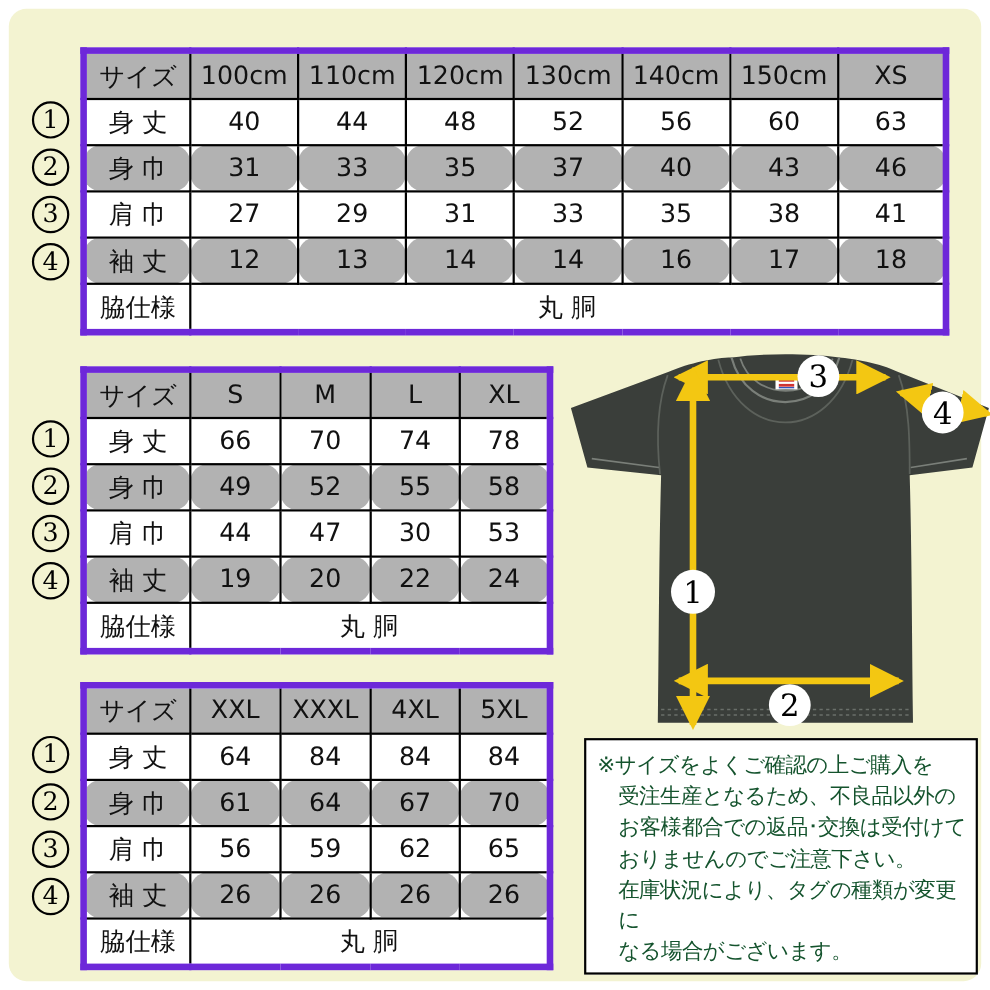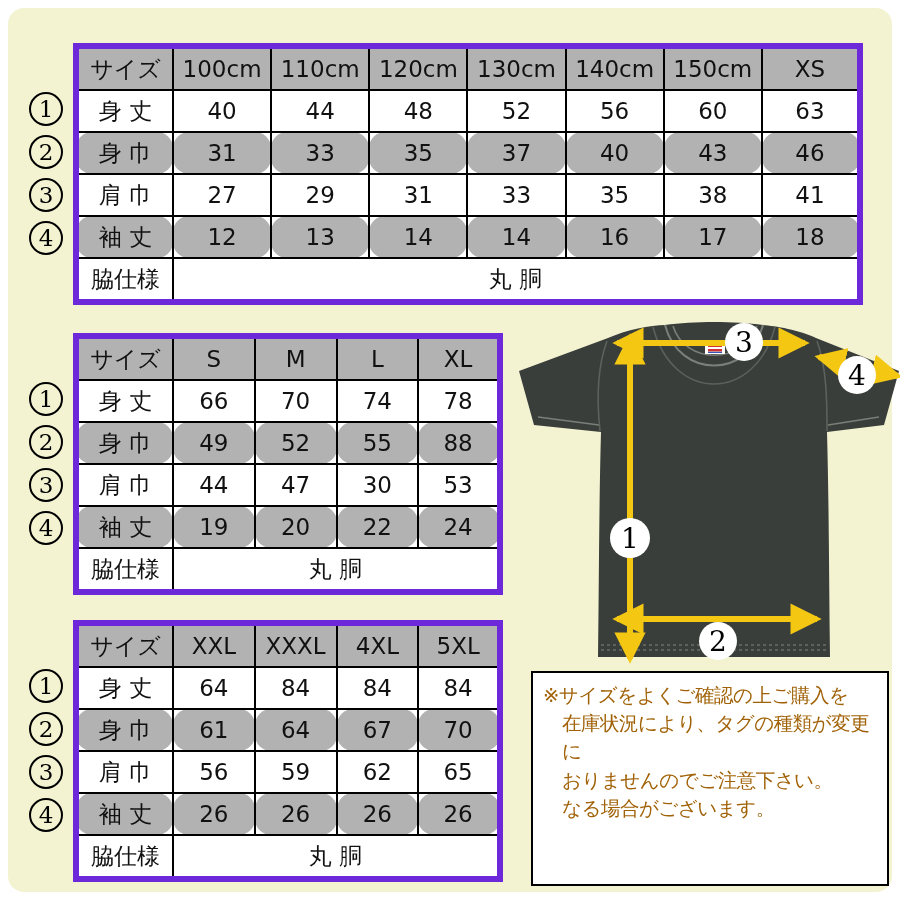--- a/index.html
+++ b/index.html
@@ -41,21 +41,21 @@
   
   .shirt{position:absolute;left:505px;top:305px;width:390px;height:355px;}
   .circ-num{
     font-family:"DejaVu Serif","Liberation Serif",serif;
     font-size:28px;fill:#000;text-anchor:middle;
   }
   
   .note{
     position:absolute;left:523px;top:663px;width:358px;height:215px;
     box-sizing:border-box;background:#ffffff;border:2px solid #000;
-    padding:9px 8px 0 10px;font-size:19.5px;line-height:28.2px;color:#a16207;
+    padding:9px 8px 0 10px;font-size:19.5px;line-height:28.2px;color:#14532d;
     letter-spacing:-0.5px;
   }
   .note .indent{padding-left:19px;}
 </style>
 </head>
 <body>
 
 <div class="canvas">
 
   <div class="marker" style="left:21px;top:84px">
@@ -187,21 +187,21 @@
       <td>66</td>
       <td>70</td>
       <td>74</td>
       <td>78</td>
     </tr>
     <tr class="r-gray">
       <td>身 巾</td>
       <td>49</td>
       <td>52</td>
       <td>55</td>
-      <td>88</td>
+      <td>58</td>
     </tr>
     <tr class="r-white">
       <td>肩 巾</td>
       <td>44</td>
       <td>47</td>
       <td>30</td>
       <td>53</td>
     </tr>
     <tr class="r-gray">
       <td>袖 丈</td>
@@ -313,18 +313,20 @@
       <text class="circ-num" x="117" y="235">1</text>
     </g>
     <g>
       <circle cx="205" cy="328" r="19" fill="#ffffff"></circle>
       <text class="circ-num" x="205" y="338">2</text>
     </g>
   </svg>
 
   <div class="note">
     <div class="note-line">※サイズをよくご確認の上ご購入を</div>
+    <div class="note-line indent">受注生産となるため、不良品以外の</div>
+    <div class="note-line indent">お客様都合での返品･交換は受付けて</div>
+    <div class="note-line indent">おりませんのでご注意下さい。</div>
     <div class="note-line indent">在庫状況により、タグの種類が変更に</div>
-    <div class="note-line indent">おりませんのでご注意下さい。</div>
     <div class="note-line indent">なる場合がございます。</div>
   </div>
 
 </div>
 
 </body></html>

